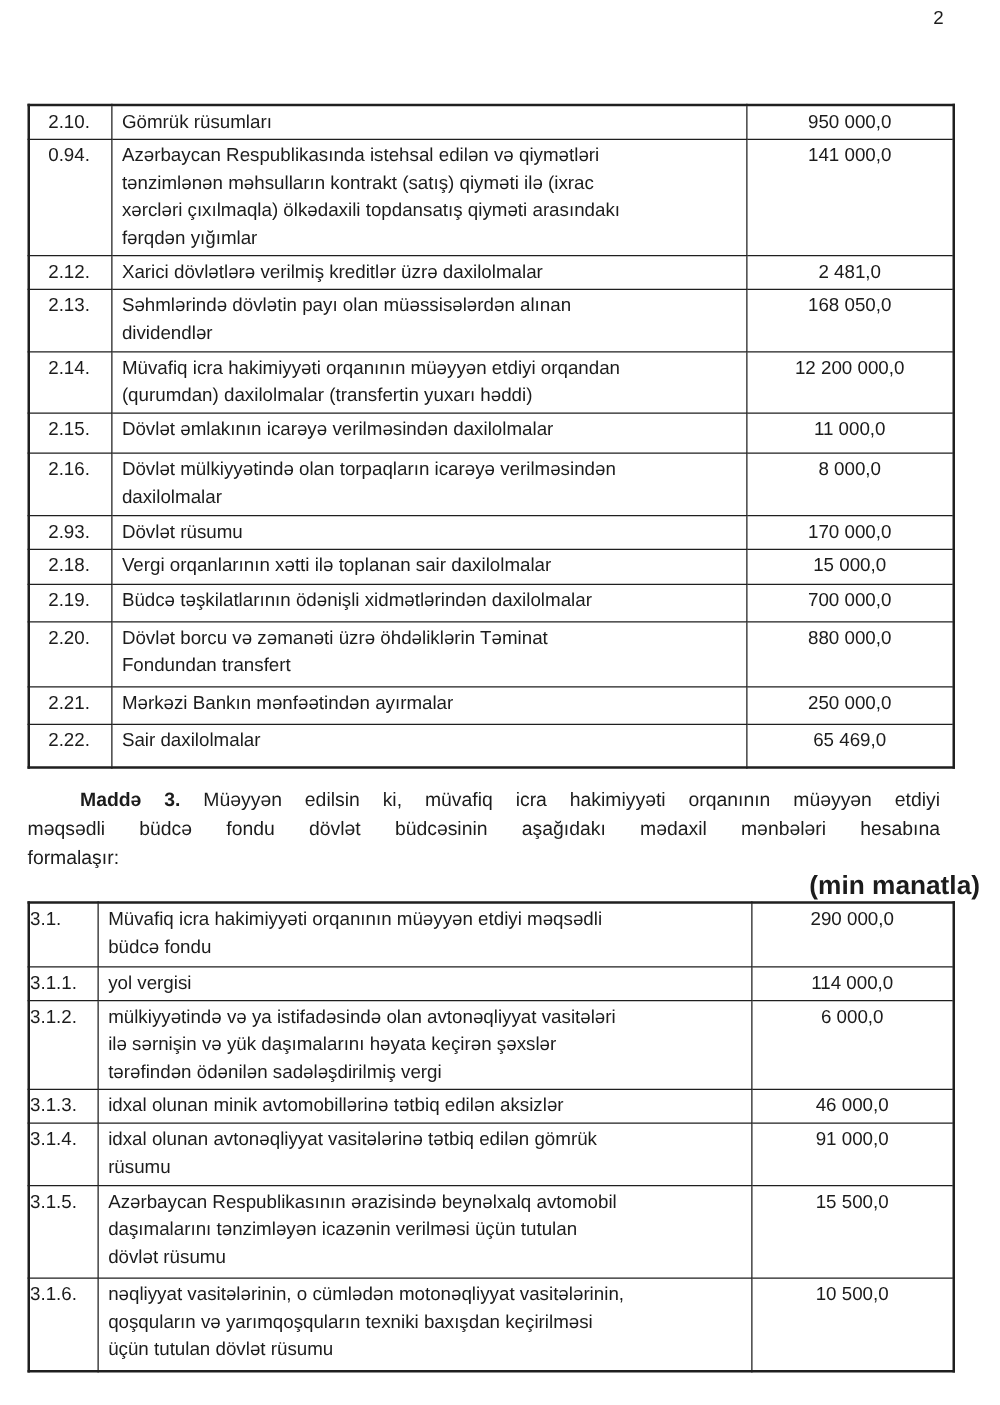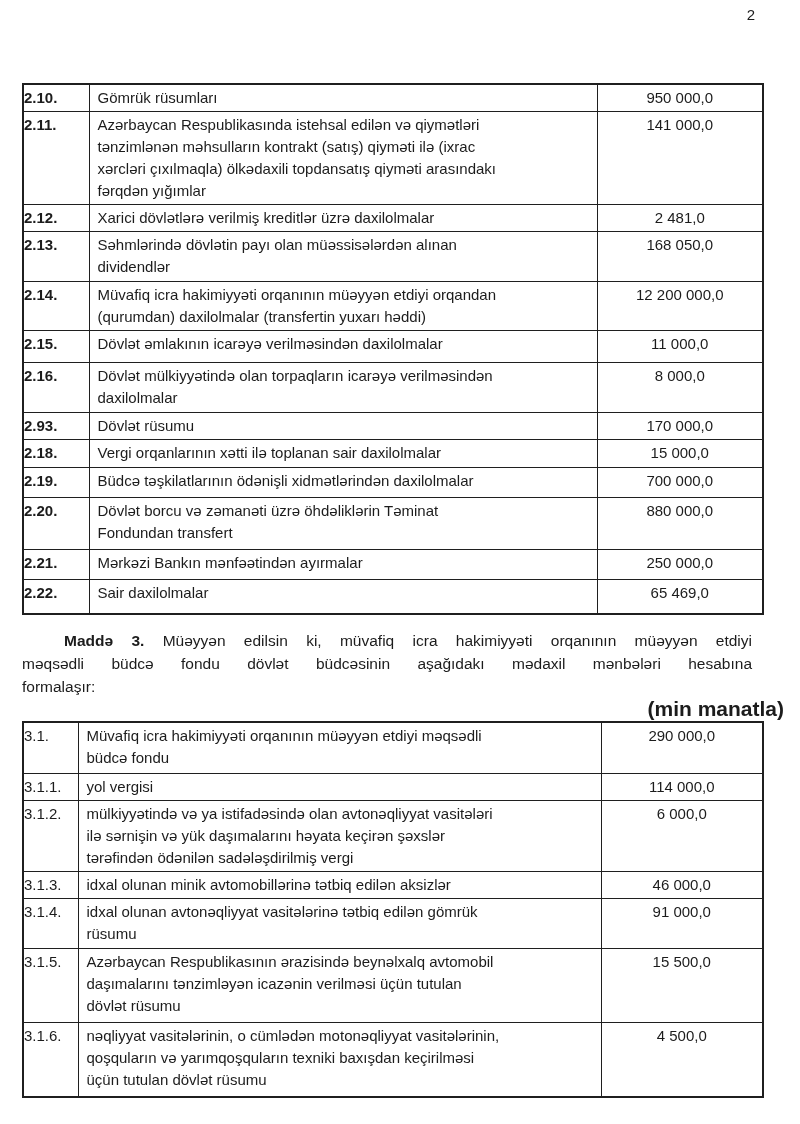--- a/index.html
+++ b/index.html
@@ -28,21 +28,21 @@
   table.doc td {
     border: 1px solid #1f1f1f;
     vertical-align: top;
     font-size: 15px;
     line-height: 22px;
     padding: 2px 8px;
     white-space: pre-line;
     overflow: hidden;
   }
   table.t1 { margin-top: 58px; }
-  table.t1 td.num { text-align: left; padding-left: 0; padding-right: 2px; font-weight: bold; }
+  table.t1 td.num { text-align: center; padding-left: 0; padding-right: 2px; }
   table.t2 td.num { text-align: left; padding-left: 0; padding-right: 2px; }
   td.lbl { text-align: left; margin-top: 27px; }
   td.val { text-align: center; white-space: nowrap; }
   td.vm  { vertical-align: middle; }
 
   .article-par {
     margin: 14px 48px 0 22px;
     font-size: 15.5px;
     line-height: 23px;
     text-align: justify;
@@ -73,21 +73,21 @@
         <col style="width:508px">
         <col style="width:166px">
       </colgroup>
     <tbody>
       <tr style="height:26px">
         <td class="num">2.10.</td>
         <td class="lbl">Gömrük rüsumları</td>
         <td class="val">950 000,0</td>
       </tr>
       <tr style="height:92px">
-        <td class="num">2.11.</td>
+        <td class="num">0.94.</td>
         <td class="lbl">Azərbaycan Respublikasında istehsal edilən və qiymətləri
 tənzimlənən məhsulların kontrakt (satış) qiyməti ilə (ixrac
 xərcləri çıxılmaqla) ölkədaxili topdansatış qiyməti arasındakı
 fərqdən yığımlar</td>
         <td class="val">141 000,0</td>
       </tr>
       <tr style="height:26px">
         <td class="num">2.12.</td>
         <td class="lbl">Xarici dövlətlərə verilmiş kreditlər üzrə daxilolmalar</td>
         <td class="val">2 481,0</td>
@@ -196,18 +196,18 @@
         <td class="lbl">Azərbaycan Respublikasının ərazisində beynəlxalq avtomobil
 daşımalarını tənzimləyən icazənin verilməsi üçün tutulan
 dövlət rüsumu</td>
         <td class="val">15 500,0</td>
       </tr>
       <tr style="height:74px">
         <td class="num">3.1.6.</td>
         <td class="lbl">nəqliyyat vasitələrinin, o cümlədən motonəqliyyat vasitələrinin,
 qoşquların və yarımqoşquların texniki baxışdan keçirilməsi
 üçün tutulan dövlət rüsumu</td>
-        <td class="val">4 500,0</td>
+        <td class="val">10 500,0</td>
       </tr>
     </tbody>
   </table>
 
 </div>
 
 </body></html>

